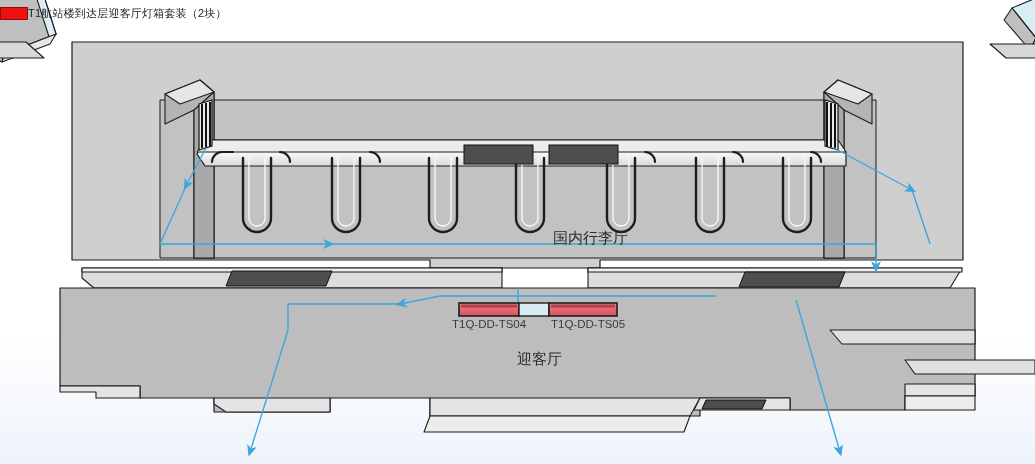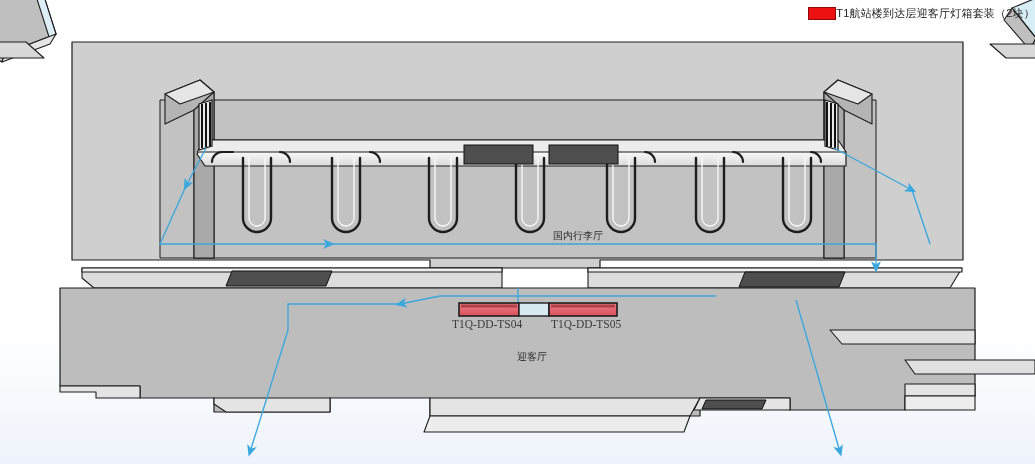--- a/index.html
+++ b/index.html
@@ -6,39 +6,38 @@
   body{
     width:1035px;height:464px;overflow:hidden;position:relative;
     background:#ffffff;
     font-family:"Liberation Sans","DejaVu Sans",sans-serif;
   }
   #stage{position:absolute;inset:0;width:1035px;height:464px;}
   #stage svg{display:block;width:1035px;height:464px;}
 
   .legend{
     position:absolute;left:0;top:6px;width:1035px;
-    display:flex;align-items:center;justify-content:flex-end;
+    display:flex;align-items:center;justify-content:flex-start;
     pointer-events:none;
   }
   .legend-swatch{
     width:26px;height:11px;background:#ee1111;border:1px solid #8c0a0a;
     display:inline-block;
   }
   .legend-label{
     font-size:11px;color:#222222;letter-spacing:.2px;white-space:nowrap;
   }
 
   .map-label{
-    position:absolute;font-size:10px;color:#2b2b2b;white-space:nowrap;
+    position:absolute;font-size:15px;color:#2b2b2b;white-space:nowrap;
     pointer-events:none;
   }
   .code-label{
     position:absolute;font-size:11.5px;color:#3a3a3a;white-space:nowrap;
     pointer-events:none;
-    font-family:Liberation Serif, serif;
   }
 </style>
 </head>
 <body>
 
 <div id="stage">
 <svg viewBox="0 0 1035 464" xmlns="http://www.w3.org/2000/svg" shape-rendering="geometricPrecision">
   <defs>
     <linearGradient id="bgGrad" x1="0" y1="0" x2="0" y2="1">
       <stop offset="0" stop-color="#ffffff"></stop>

